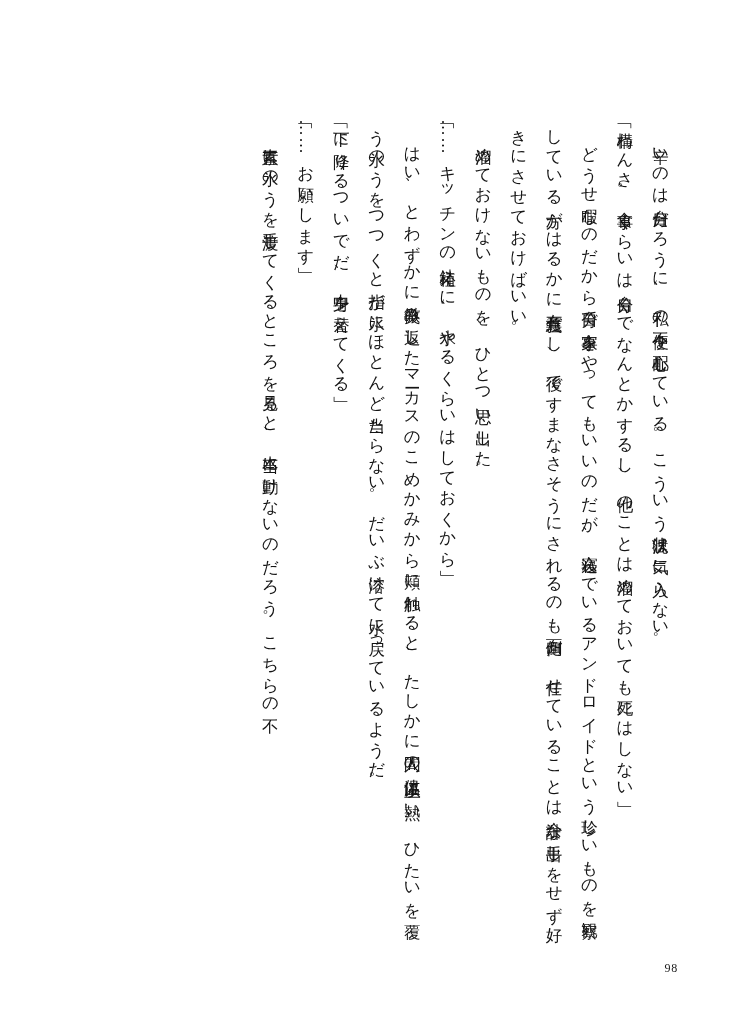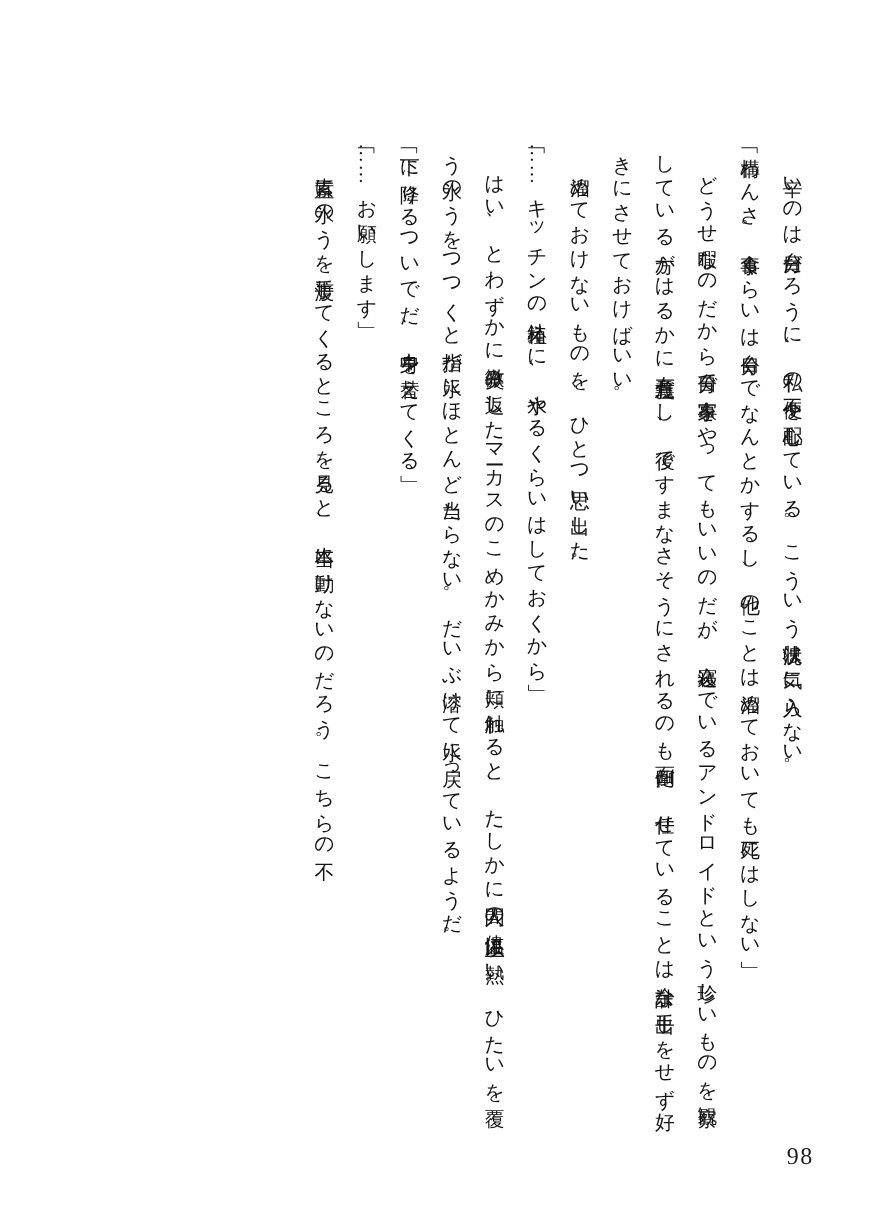--- a/index.html
+++ b/index.html
@@ -40,21 +40,21 @@
     margin: 0;
     text-indent: 1em;
   }
   .para.no-indent {
     text-indent: 0;
   }
   .page-number {
     position: absolute;
     right: 52px;
     bottom: 48px;
-    font-size: 20px;
+    font-size: 12px;
     letter-spacing: 0.06em;
     color: #1a1a1a;
     font-family: "Liberation Serif", "DejaVu Serif", serif;
   }
 </style>
 </head>
 <body>
 
 <div class="page">
 

